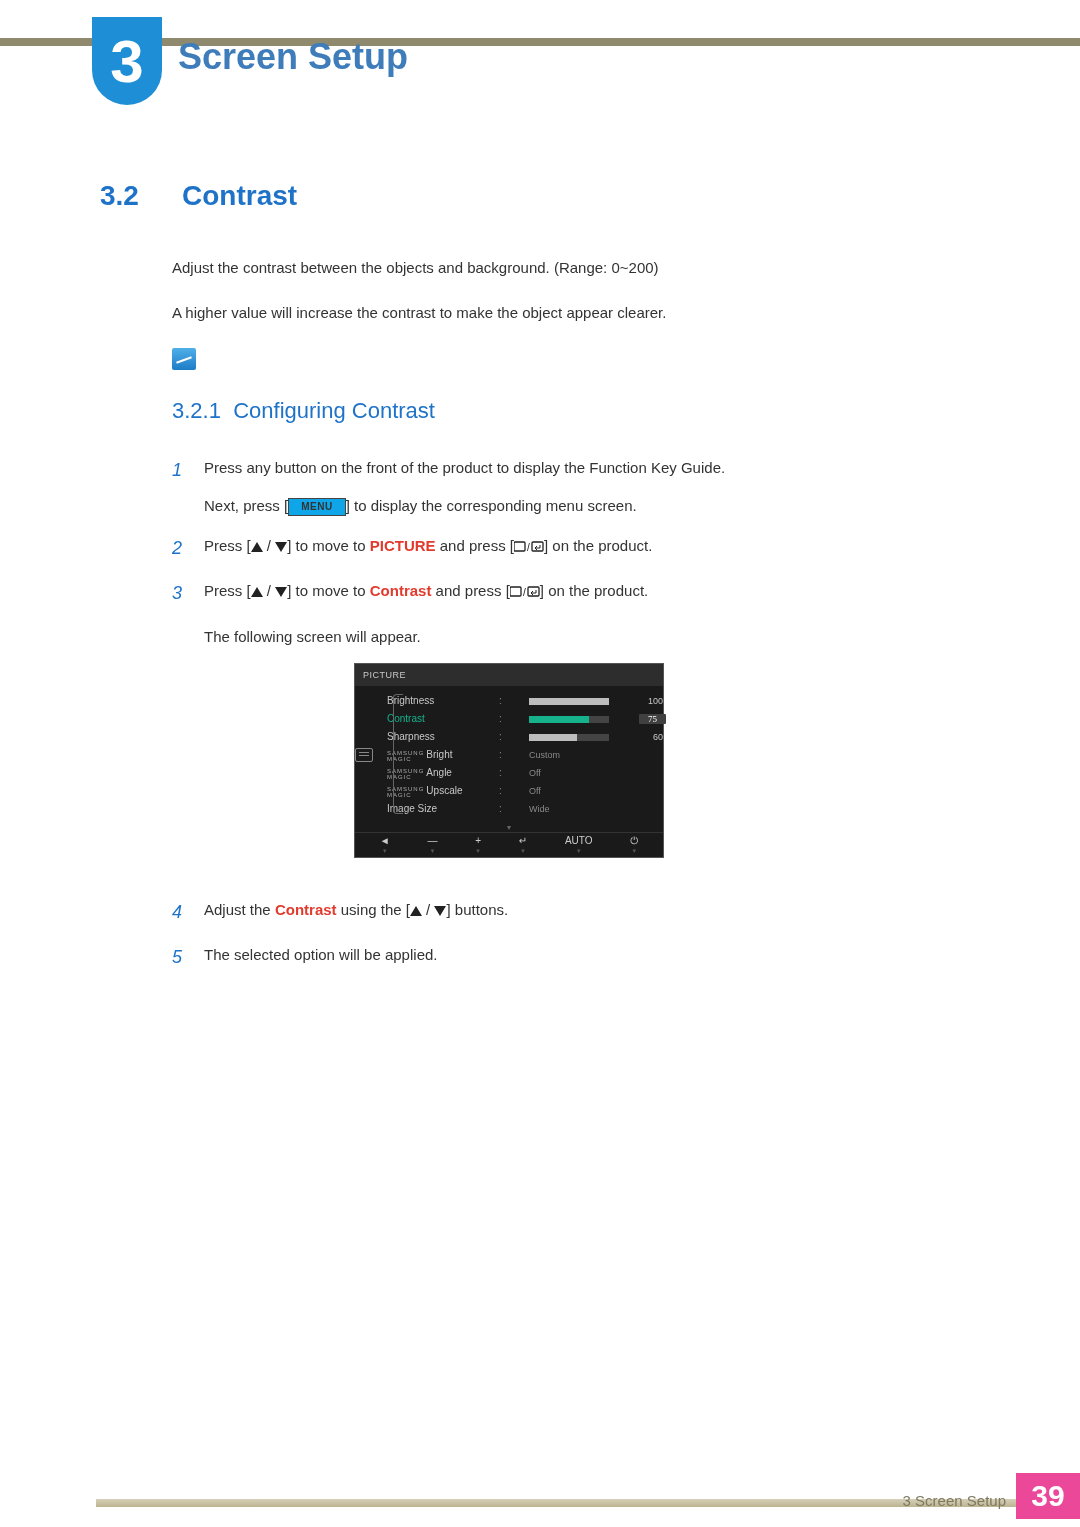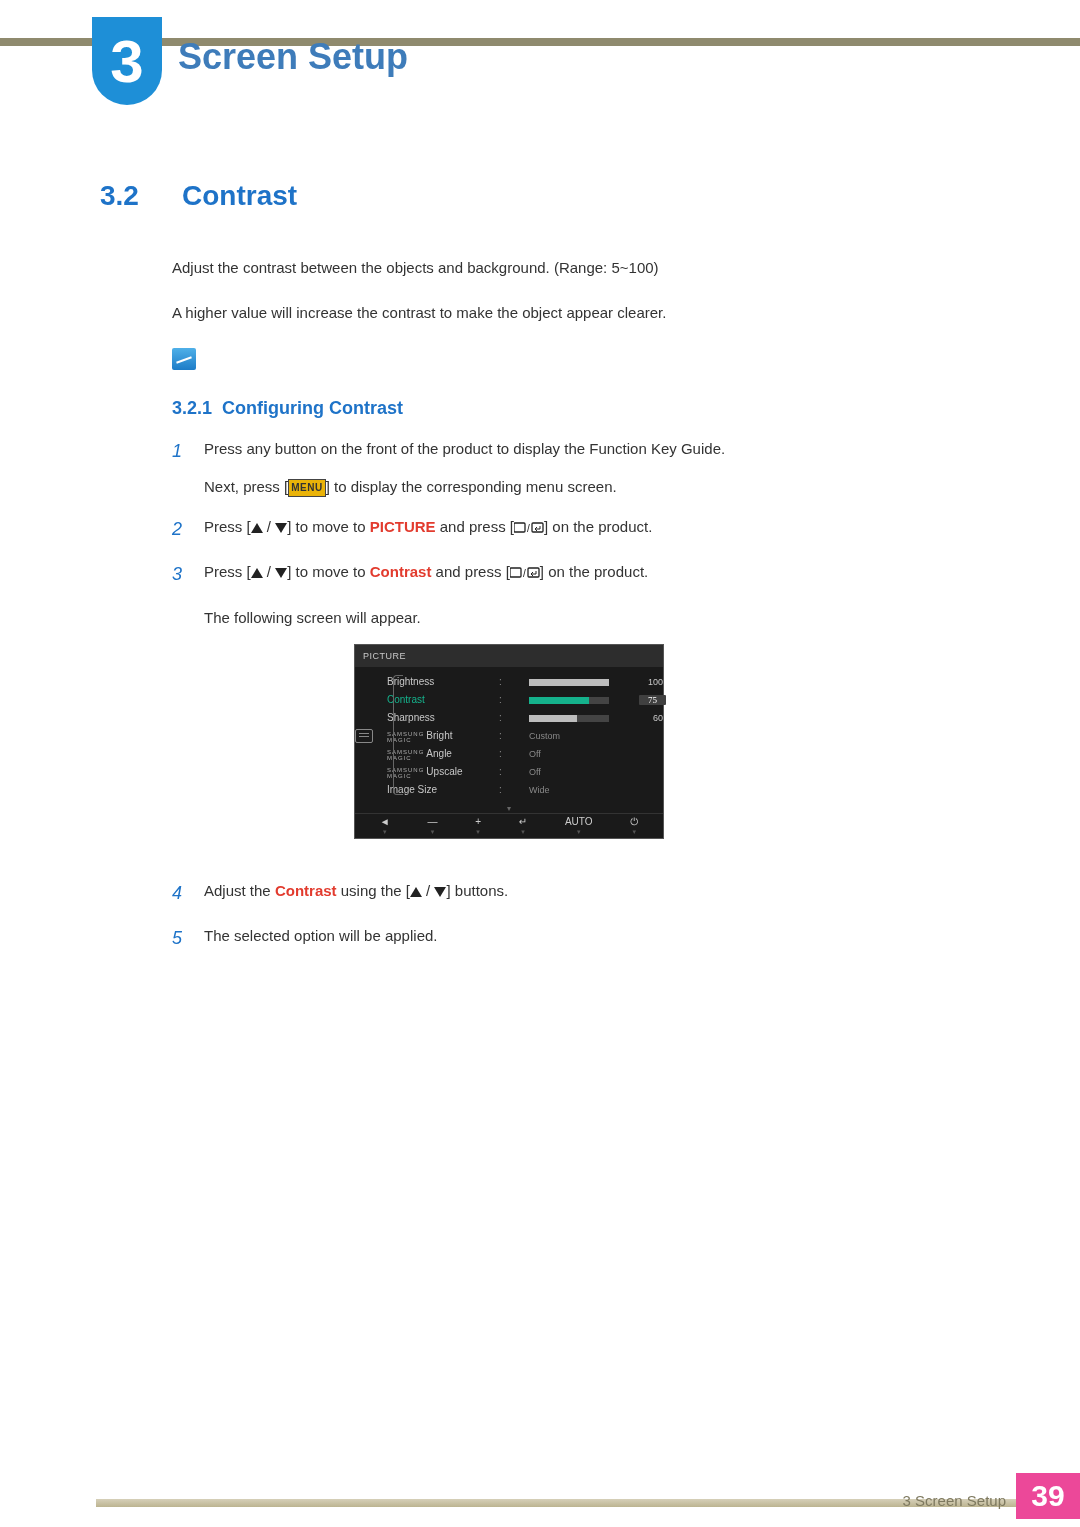--- a/index.html
+++ b/index.html
@@ -95,45 +95,45 @@
     line-height: 8px;
     font-weight: bold;
     vertical-align: middle;
     letter-spacing: 1px;
     margin-right: 1px;
   }
   .samsung-magic .top { display:block; }
   .redb { color: #e23b2e; font-weight: bold; }
   .subsection {
     color: #1e73c8;
-    font-size: 18px;
-    font-weight: bold;
-    margin-bottom: 18px;
+    font-size: 22px;
+    font-weight: normal;
+    margin-bottom: 32px;
   }
   .step {
     display: flex;
     gap: 16px;
     margin-bottom: 16px;
     line-height: 1.6;
   }
   .step-num {
     color: #1e73c8;
     font-style: italic;
     font-size: 18px;
     width: 16px;
     flex-shrink: 0;
   }
   .step-body { flex: 1; }
   .menu-key {
     display: inline-block;
     font-size: 10px;
     font-weight: bold;
-    background: #eab308;
+    background: #0ea5e9;
     border: 1px solid #444;
-    padding: 0 2px;
+    padding: 0 12px;
     vertical-align: middle;
     letter-spacing: 0.5px;
   }
   .tri-up, .tri-down {
     display: inline-block;
     width: 0; height: 0;
     vertical-align: middle;
   }
   .tri-up { border-left: 6px solid transparent; border-right: 6px solid transparent; border-bottom: 10px solid #222; }
   .tri-down { border-left: 6px solid transparent; border-right: 6px solid transparent; border-top: 10px solid #222; }
@@ -256,21 +256,21 @@
 <div class="chapter-title">Screen Setup</div>
 
 <div class="content">
 
   <div class="section-row">
     <div class="section-num">3.2</div>
     <div class="section-title">Contrast</div>
   </div>
 
   <div class="body-block">
-    <p class="para">Adjust the contrast between the objects and background. (Range: 5~100)</p>
+    <p class="para">Adjust the contrast between the objects and background. (Range: 0~200)</p>
     <p class="para">A higher value will increase the contrast to make the object appear clearer.</p>
 
     <div class="note-row">
       <div class="note-icon"></div>
     </div>
 
     <div class="subsection">
       <span>3.2.1</span>&nbsp;&nbsp;<span>Configuring Contrast</span>
     </div>
 

